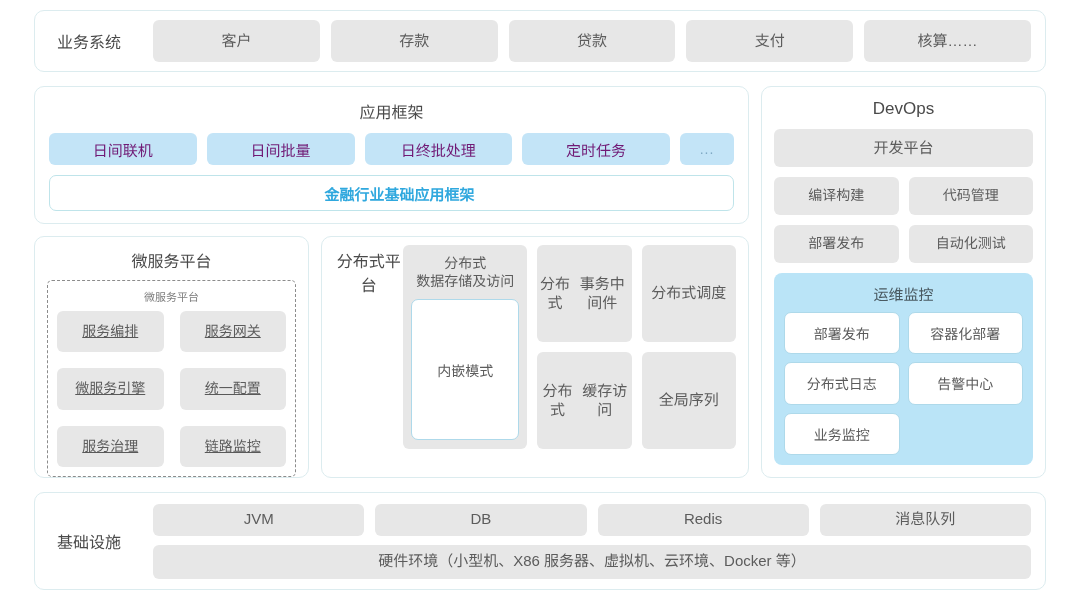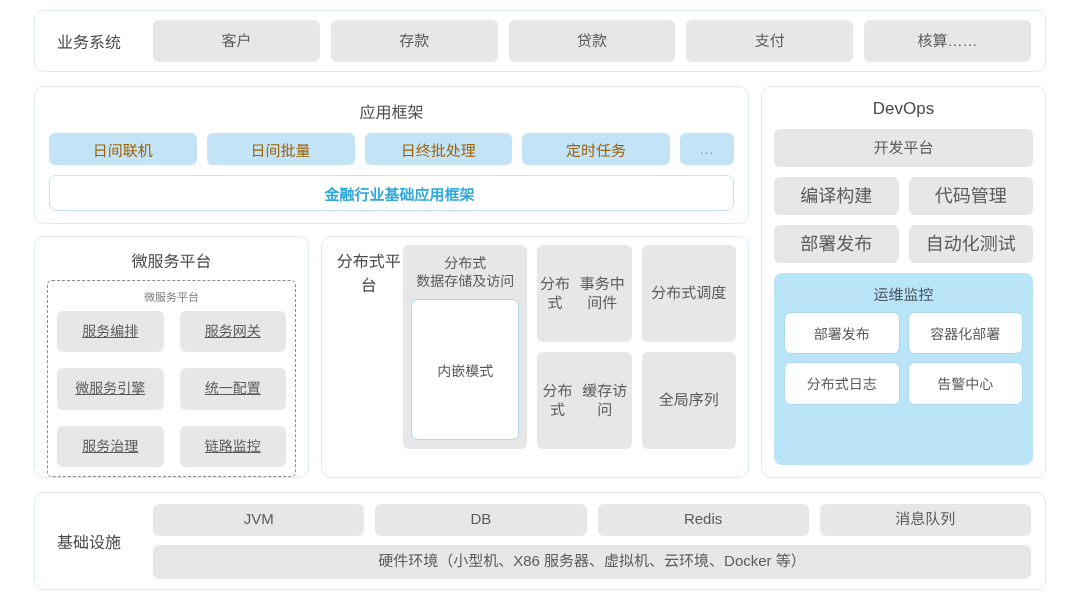--- a/index.html
+++ b/index.html
@@ -42,21 +42,21 @@
     display: flex;
     align-items: center;
     justify-content: center;
     text-align: center;
     box-sizing: border-box;
     font-size: 15px;
     line-height: 1.25;
   }
   .chip-blue {
     background: #c3e4f7;
-    color: #a16207;
+    color: #701a75;
     border-radius: 6px;
     display: flex;
     align-items: center;
     justify-content: center;
     text-align: center;
     box-sizing: border-box;
     font-size: 15px;
   }
   .chip-white {
     background: #ffffff;
@@ -262,21 +262,21 @@
     font-size: 15px;
   }
   .devops-pair {
     display: flex;
     gap: 10px;
     margin-bottom: 10px;
   }
   .devops-pair .chip {
     flex: 1;
     height: 38px;
-    font-size: 18px;
+    font-size: 14px;
   }
   .ops-monitor {
     flex: 1 1 auto;
     background: #bae4f7;
     border-radius: 8px;
     padding: 8px 10px 10px 10px;
     display: flex;
     flex-direction: column;
     box-sizing: border-box;
     min-height: 0;
@@ -424,20 +424,21 @@
           <div class="chip">部署发布</div>
           <div class="chip">自动化测试</div>
         </div>
         <div class="ops-monitor">
           <div class="ops-title">运维监控</div>
           <div class="ops-grid">
             <div class="chip-white">部署发布</div>
             <div class="chip-white">容器化部署</div>
             <div class="chip-white">分布式日志</div>
             <div class="chip-white">告警中心</div>
+            <div class="chip-white">业务监控</div>
           </div>
         </div>
       </div>
     </div>
 
   </div>
 
   <div class="outer-card row-infra">
     <div class="side-label">基础设施</div>
     <div class="stack">

